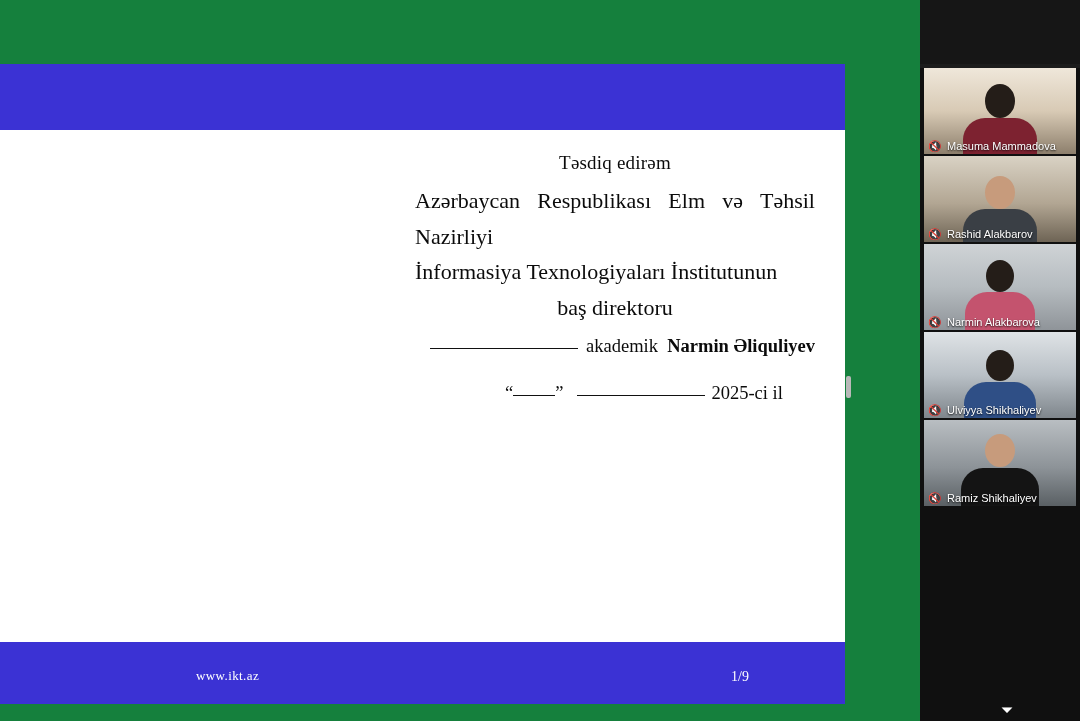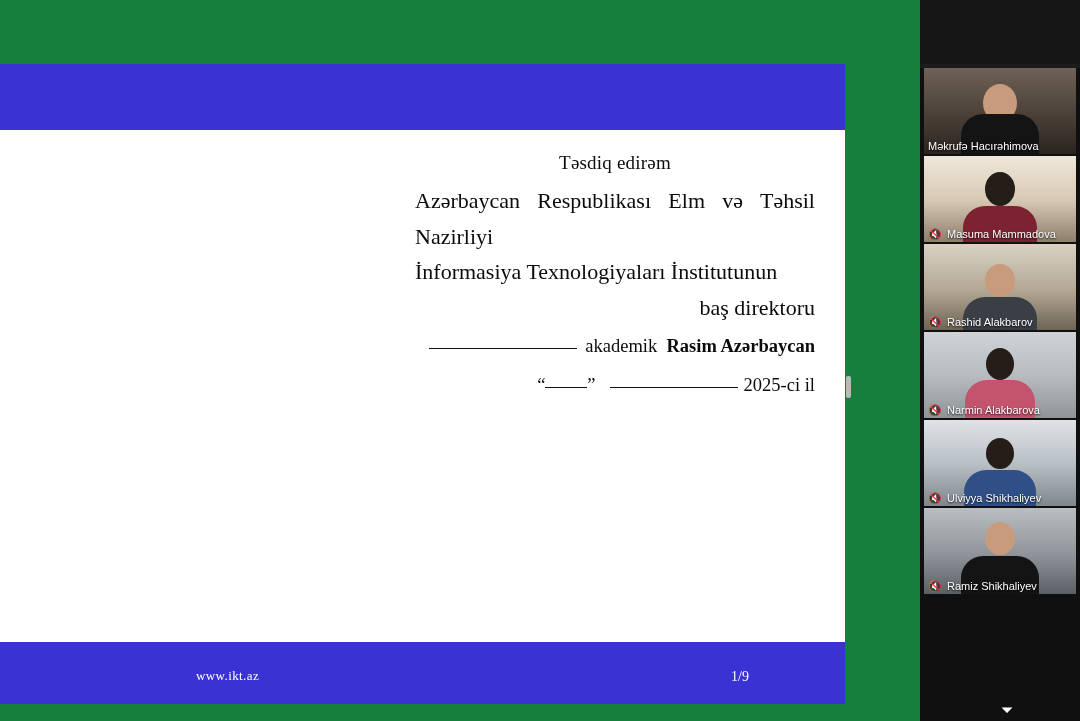--- a/index.html
+++ b/index.html
@@ -87,42 +87,42 @@
     margin-bottom: 9px;
     letter-spacing: .2px;
   }
   .approval-line {
     font-size: 22px;
     line-height: 1.62;
     text-align: justify;
     text-justify: inter-word;
   }
   .approval-line.nofill {
-    text-align: right;
+    text-align: center;
   }
   .sign-row {
     margin-top: 10px;
     font-size: 18.5px;
     text-align: right;
     white-space: nowrap;
   }
   .sign-rule {
     display: inline-block;
     width: 148px;
     border-bottom: 1px solid #111;
     vertical-align: 3px;
     margin-right: 8px;
   }
   .sign-name {
     font-weight: bold;
   }
   .date-row {
-    margin-top: 18px;
+    margin-top: 26px;
     font-size: 18.5px;
-    text-align: right;
+    text-align: left;
     white-space: nowrap;
     padding-left: 90px;
   }
   .date-rule-short {
     display: inline-block;
     width: 42px;
     border-bottom: 1px solid #111;
     vertical-align: 3px;
   }
   .date-rule-long {
@@ -281,45 +281,38 @@
     <div class="slide">
       <div class="slide-band-top"></div>
 
       <div class="approval-block">
         <div class="approval-title">Təsdiq edirəm</div>
         <div class="approval-line">Azərbaycan Respublikası Elm və Təhsil Nazirliyi</div>
         <div class="approval-line">İnformasiya Texnologiyaları İnstitutunun</div>
         <div class="approval-line nofill">baş direktoru</div>
 
         <div class="sign-row">
-          <span class="sign-rule"></span><span>akademik</span>&nbsp;&nbsp;<span class="sign-name">Rasim Azərbaycan</span>
+          <span class="sign-rule"></span><span>akademik</span>&nbsp;&nbsp;<span class="sign-name">Narmin Əliquliyev</span>
         </div>
 
         <div class="date-row">
           <span>“</span><span class="date-rule-short"></span><span>”</span><span class="date-rule-long"></span><span>2025-ci il</span>
         </div>
       </div>
 
 
       <div class="slide-band-bottom"></div>
       <div class="slide-footer-url">www.ikt.az</div>
       <div class="slide-footer-page">1/9</div>
     </div>
     <div class="divider-handle"></div>
   </div>
 
   <div class="filmstrip">
 
-    <div class="tile active">
-      <div class="vid v1">
-        <div class="head h-skin" style="width:34px;height:38px;top:16px;"></div>
-        <div class="torso t-dark" style="width:78px;height:40px;bottom:0;"></div>
-      </div>
-      <div class="tile-name">Məkrufə Hacırəhimova</div>
-    </div>
 
 
     <div class="tile">
       <div class="vid v3">
         <div class="head h-dark" style="width:30px;height:34px;top:16px;"></div>
         <div class="torso t-red" style="width:74px;height:36px;bottom:0;"></div>
       </div>
       <span class="mute-icon">🔇</span>
       <div class="tile-name with-mute">Masuma Mammadova</div>
     </div>

